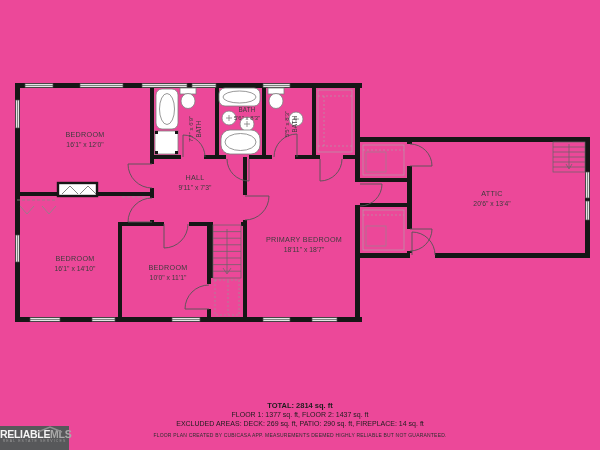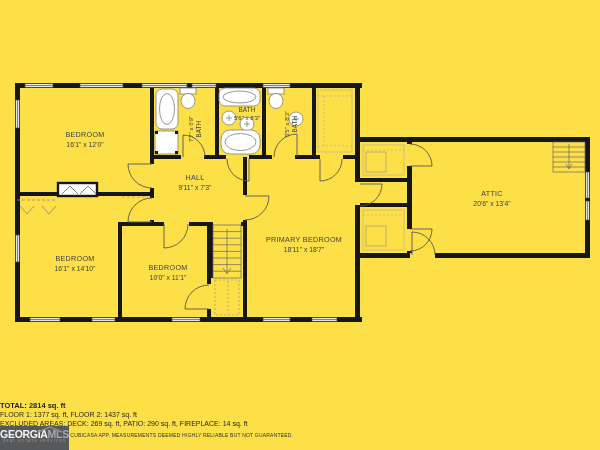--- a/index.html
+++ b/index.html
@@ -1,23 +1,23 @@
 <!DOCTYPE html>
 <html><head>
 <meta charset="utf-8">
 <style>
   html,body{margin:0;padding:0;background:#ffffff;}
-  #stage{position:relative;width:600px;height:450px;background:#fde047;overflow:hidden;
+  #stage{position:relative;width:600px;height:450px;background:#ec4899;overflow:hidden;
          font-family:"Liberation Sans",sans-serif;}
   svg text{font-family:"Liberation Sans",sans-serif;fill:#3c3c3c;}
   .room-name{font-size:7.2px;letter-spacing:.3px;}
   .room-dims{font-size:6.8px;}
   .bath-name{font-size:6.3px;letter-spacing:.2px;}
   .bath-dims{font-size:6px;}
-  #summary{position:absolute;left:0;top:401px;width:100%;color:#1d1d1d;}
+  #summary{position:absolute;left:0;top:401px;width:100%;text-align:center;color:#1d1d1d;}
   #summary .l1{font-size:7.5px;font-weight:bold;line-height:9px;}
   #summary .l2,#summary .l3{font-size:7px;line-height:9px;}
   #summary .l4{font-size:5px;line-height:7px;margin-top:4px;color:#2e2e2e;letter-spacing:.2px;}
   #logo{position:absolute;left:0;top:426px;width:69px;height:24px;background:#57585a;
         text-align:center;box-sizing:border-box;padding-top:3px;}
   #logo .row1{font-size:10.5px;font-weight:bold;letter-spacing:-.3px;line-height:10px;white-space:nowrap;}
   #logo .b1{color:#f4f4f4;} #logo .b2{color:#a9a9a9;text-align:center;}
   #logo .row2{font-size:3.5px;color:#9a9a9a;letter-spacing:1.1px;line-height:5px;}
   #logo svg{position:absolute;left:37px;top:0px;}
 </style>
@@ -335,17 +335,17 @@
     <div class="l2">FLOOR 1: 1377 sq. ft, FLOOR 2: 1437 sq. ft</div>
     <div class="l3">EXCLUDED AREAS: DECK: 269 sq. ft, PATIO: 290 sq. ft, FIREPLACE: 14 sq. ft</div>
     <div class="l4">FLOOR PLAN CREATED BY CUBICASA APP. MEASUREMENTS DEEMED HIGHLY RELIABLE BUT NOT GUARANTEED.</div>
   </div>
 
   
   <div id="logo">
     <svg width="26" height="7">
       <path d="M1,6 L13,1 L25,6" fill="none" stroke="#8f8f8f" stroke-width="1.4"></path>
     </svg>
-    <div class="row1"><span class="b1">GEORGIA</span><span class="b2">MLS</span></div>
+    <div class="row1"><span class="b1">RELIABLE</span><span class="b2">MLS</span></div>
     <div class="row2">REAL ESTATE SERVICES</div>
   </div>
 
 </div>
 
 </body></html>

